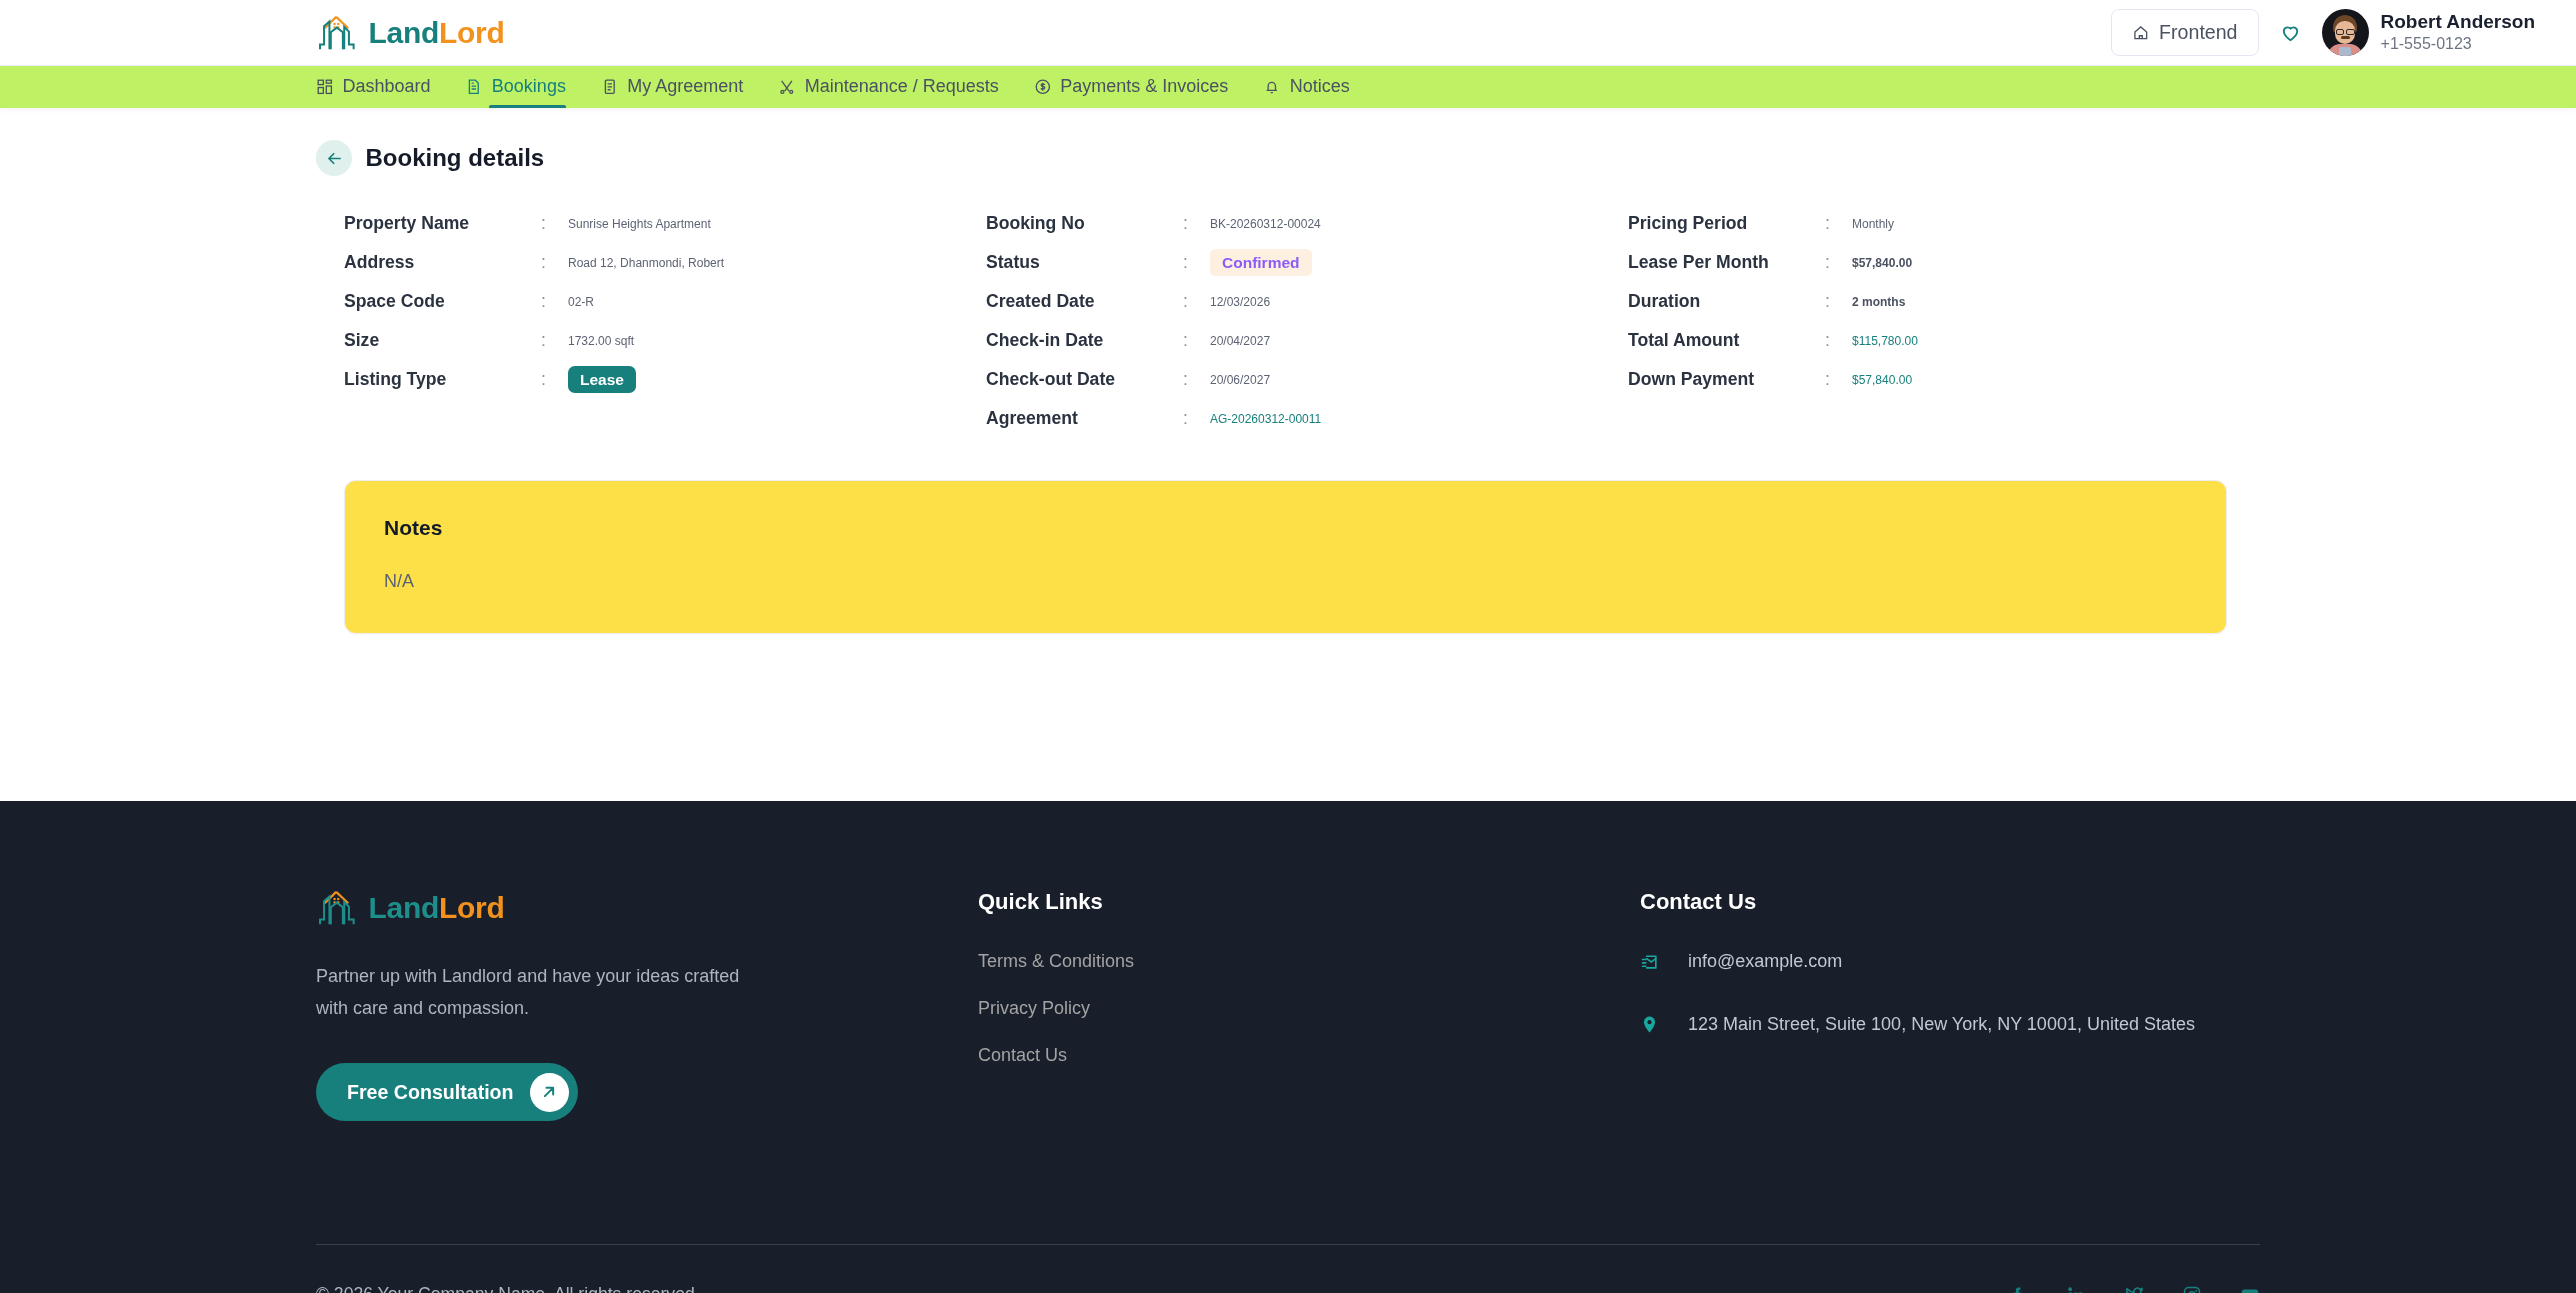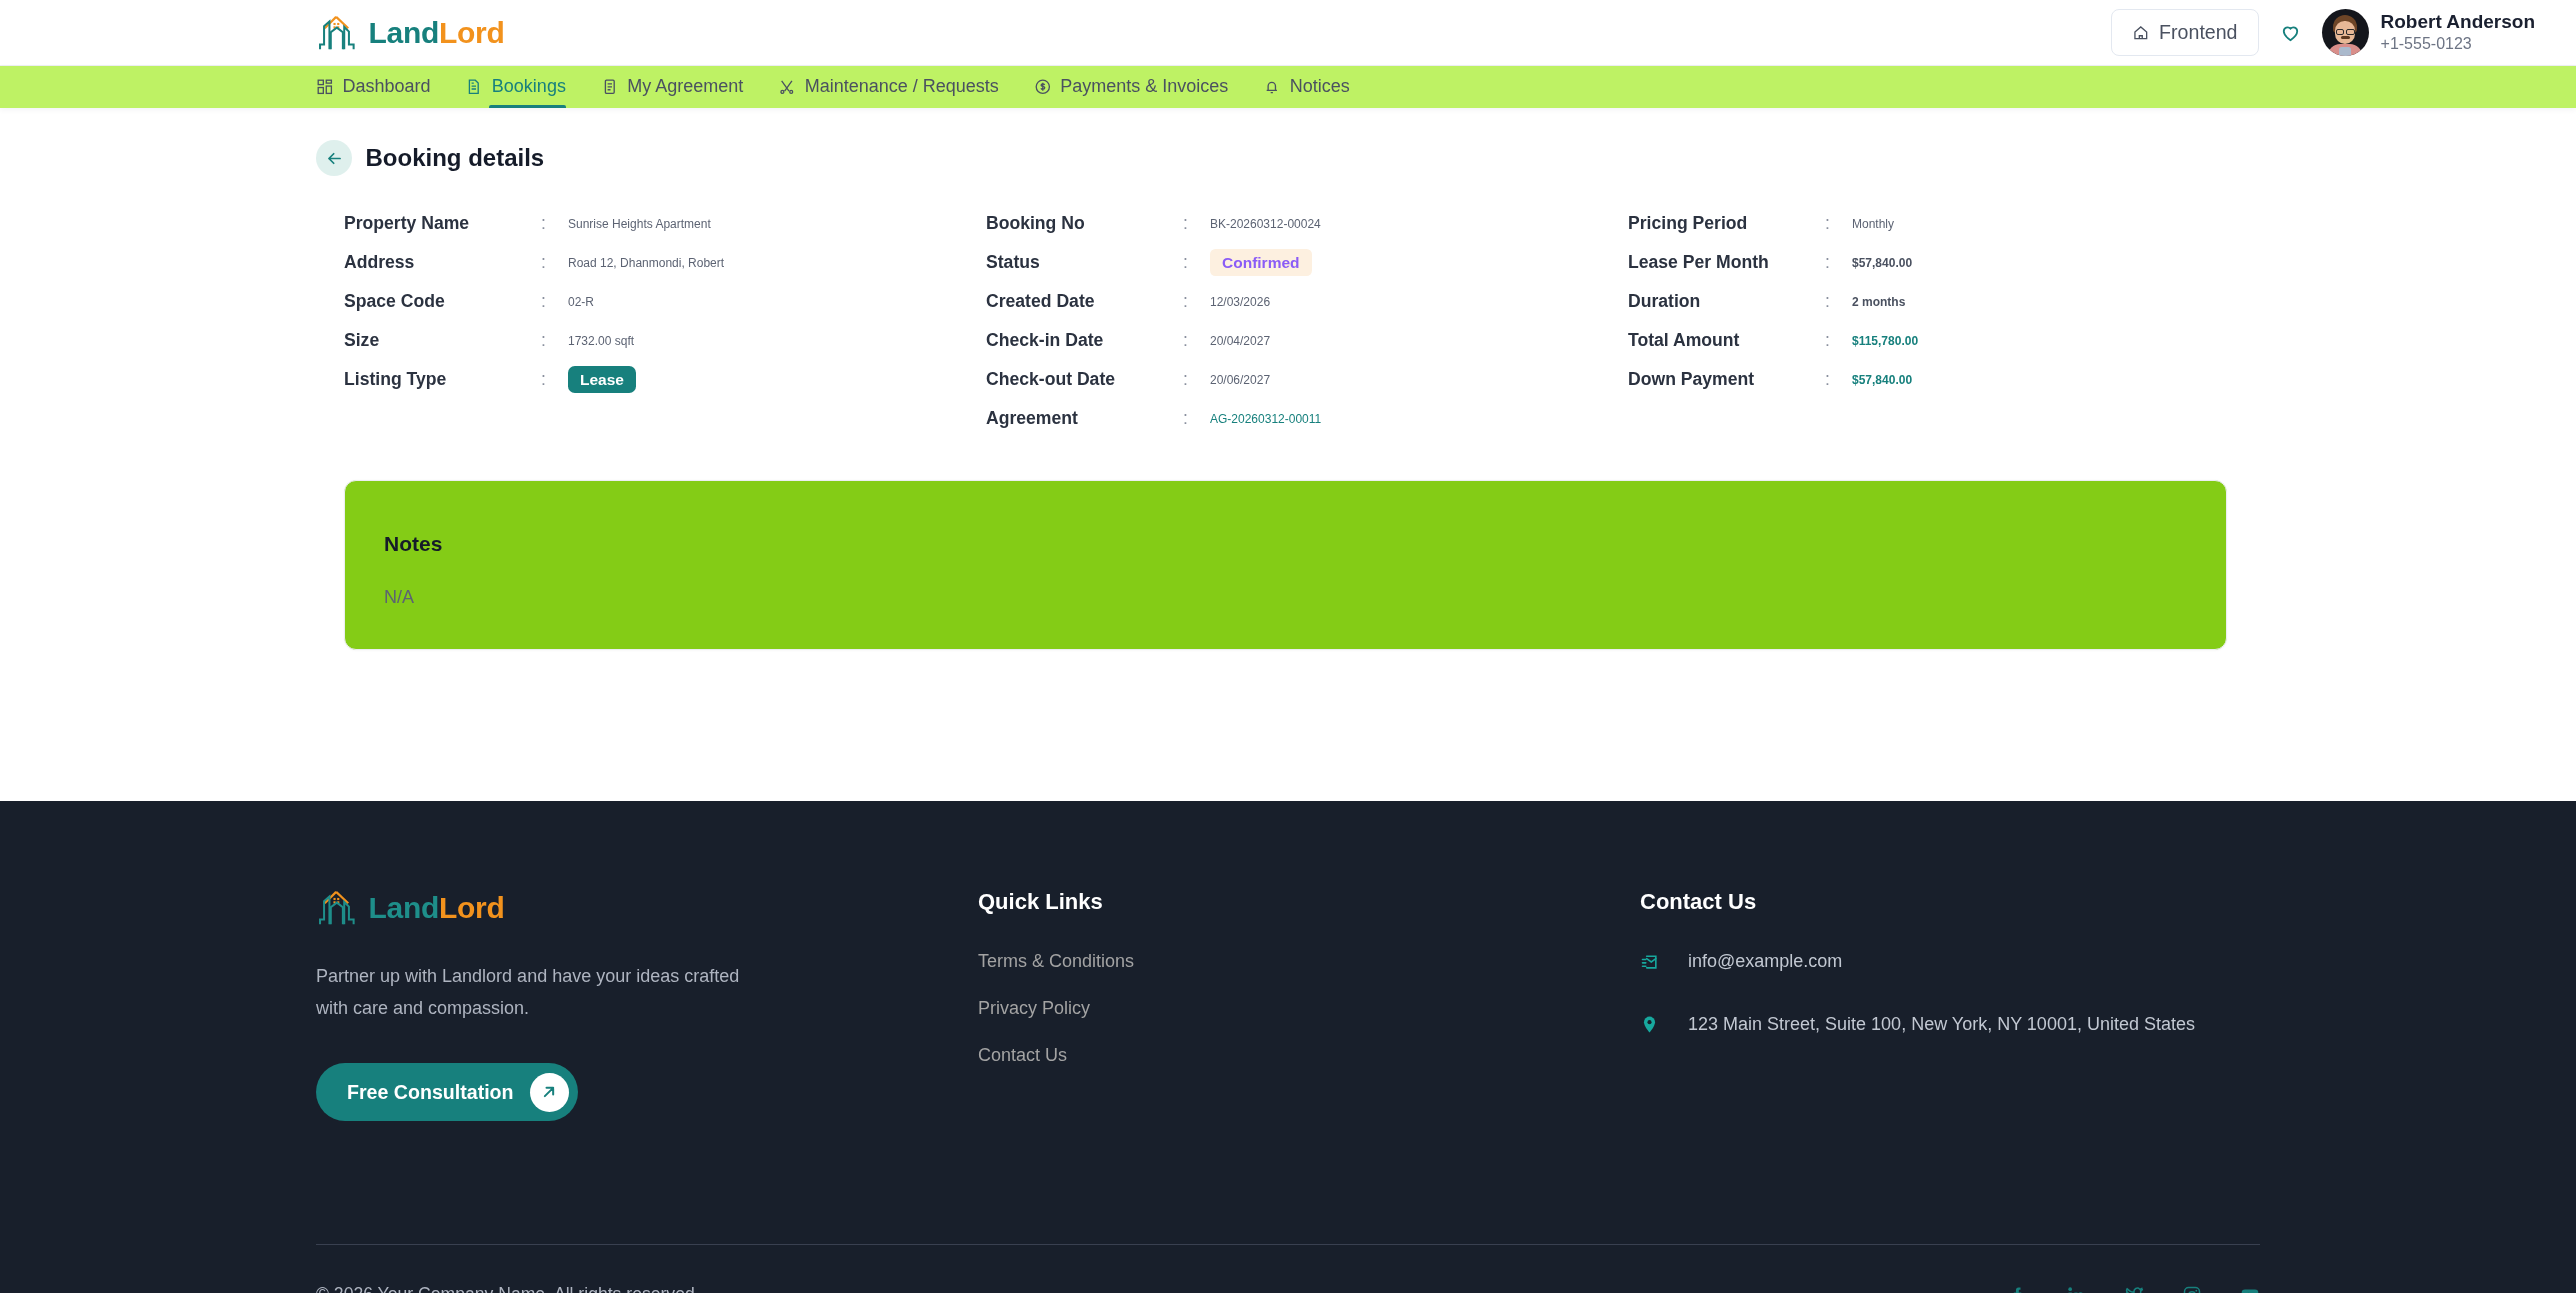--- a/index.html
+++ b/index.html
@@ -102,37 +102,37 @@
   .detail-grid {
     display: grid;
     grid-template-columns: 642px 642px 1fr;
     column-gap: 0;
     padding-left: 28px;
   }
   .drow { display: flex; align-items: center; height: 39px; }
   .dlabel { width: 197px; font-size: 17.6px; font-weight: 700; color: #2b3240; flex: 0 0 auto; }
   .dcolon { width: 27px; font-size: 17.6px; color: #8a909e; flex: 0 0 auto; }
   .dval { font-size: 12px; color: #5c6373; }
-  .dval.teal { color: #17807d; font-weight: 700; }
+  .dval.teal { color: #17807d; font-weight: 400; }
   .dval.link { color: #17807d; cursor: pointer; }
   .badge {
     display: inline-block; border-radius: 5.4px;
     font-size: 15.5px; font-weight: 700; padding: 4.7px 12px;
   }
   .badge.lease { background: #17807d; color: #ffffff; border-radius: 6.8px; }
   .badge.confirmed { background: #fdf0e0; color: #8b5cf6; }
 
   
   .notes-card {
     margin: 42px 0 0 28px;
     width: 1883px;
     border: 0.7px solid #eceef2;
     border-radius: 12px;
-    background: #84cc16;
-    padding: 51px 39px 41px 39px;
+    background: #fde047;
+    padding: 35px 39px 41px 39px;
     box-shadow: 0 0.7px 2px rgba(16,24,40,0.03);
   }
   .notes-title { font-size: 21px; font-weight: 700; color: #151b29; margin-bottom: 31px; }
   .notes-body { font-size: 18px; color: #5c6373; }
 
   
   .footer {
     position: absolute; left: 0; right: 0; top: 801px; bottom: 0;
     background: #181f2b;
     padding: 88px 41px 0 316px;

